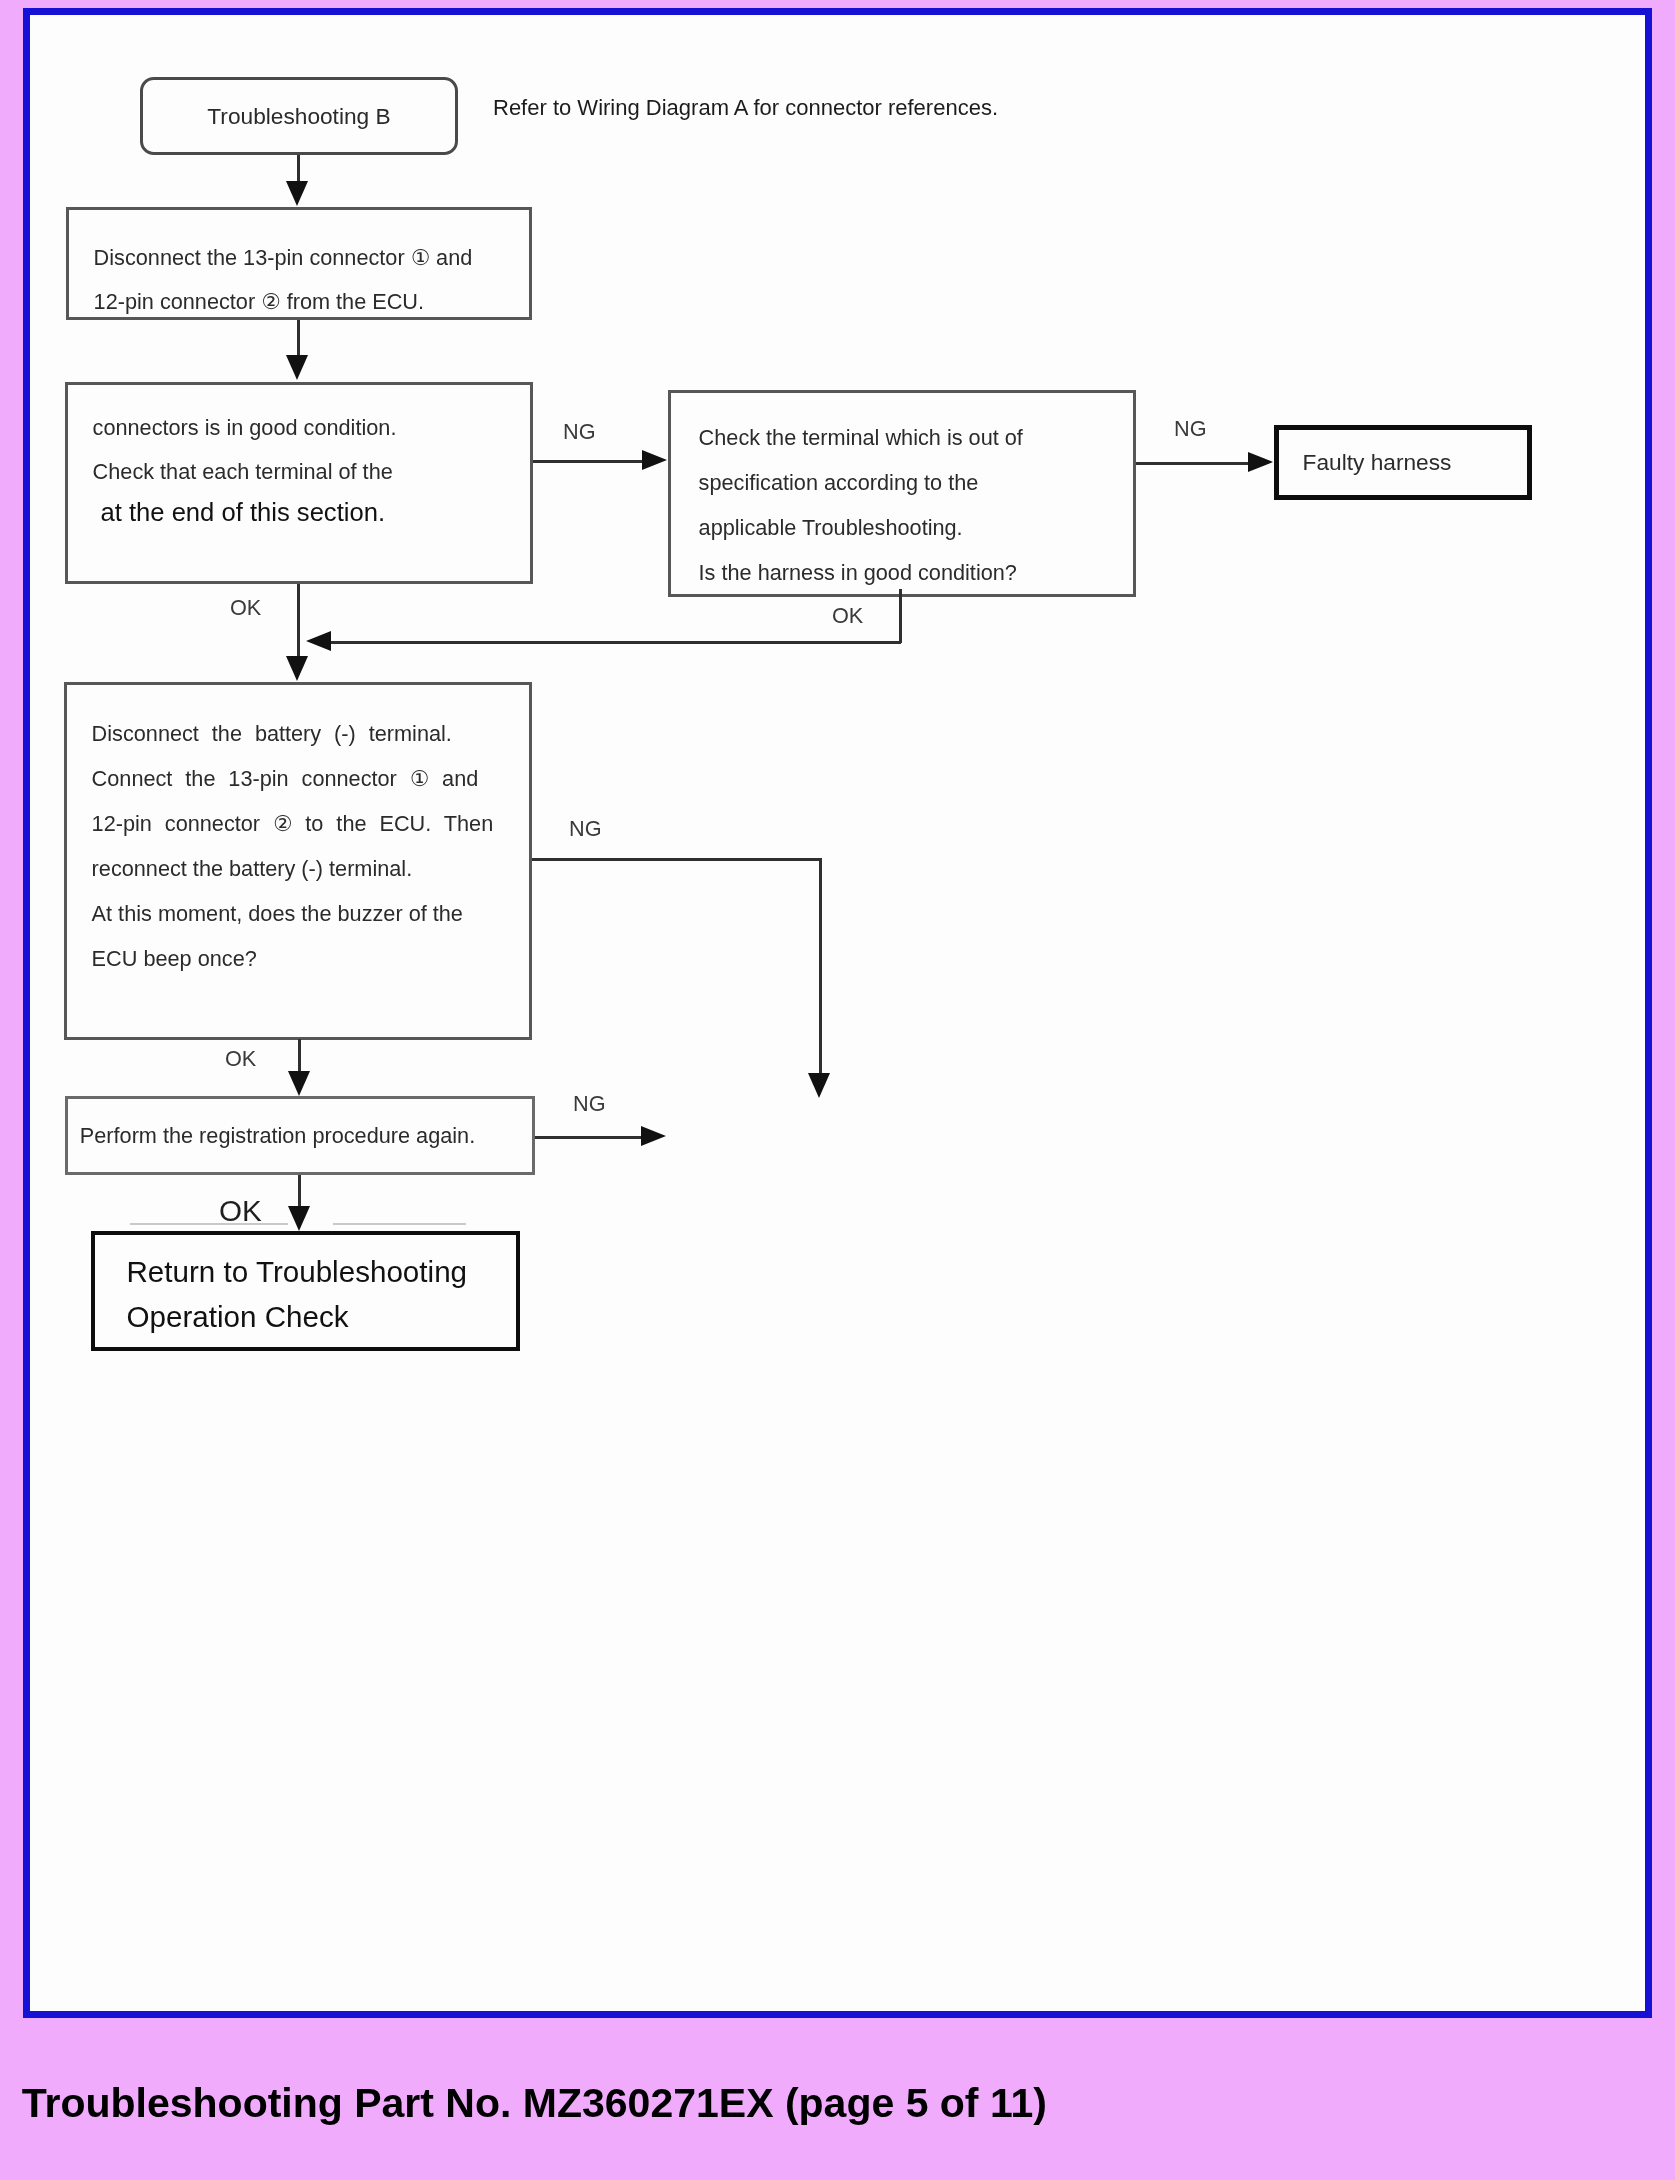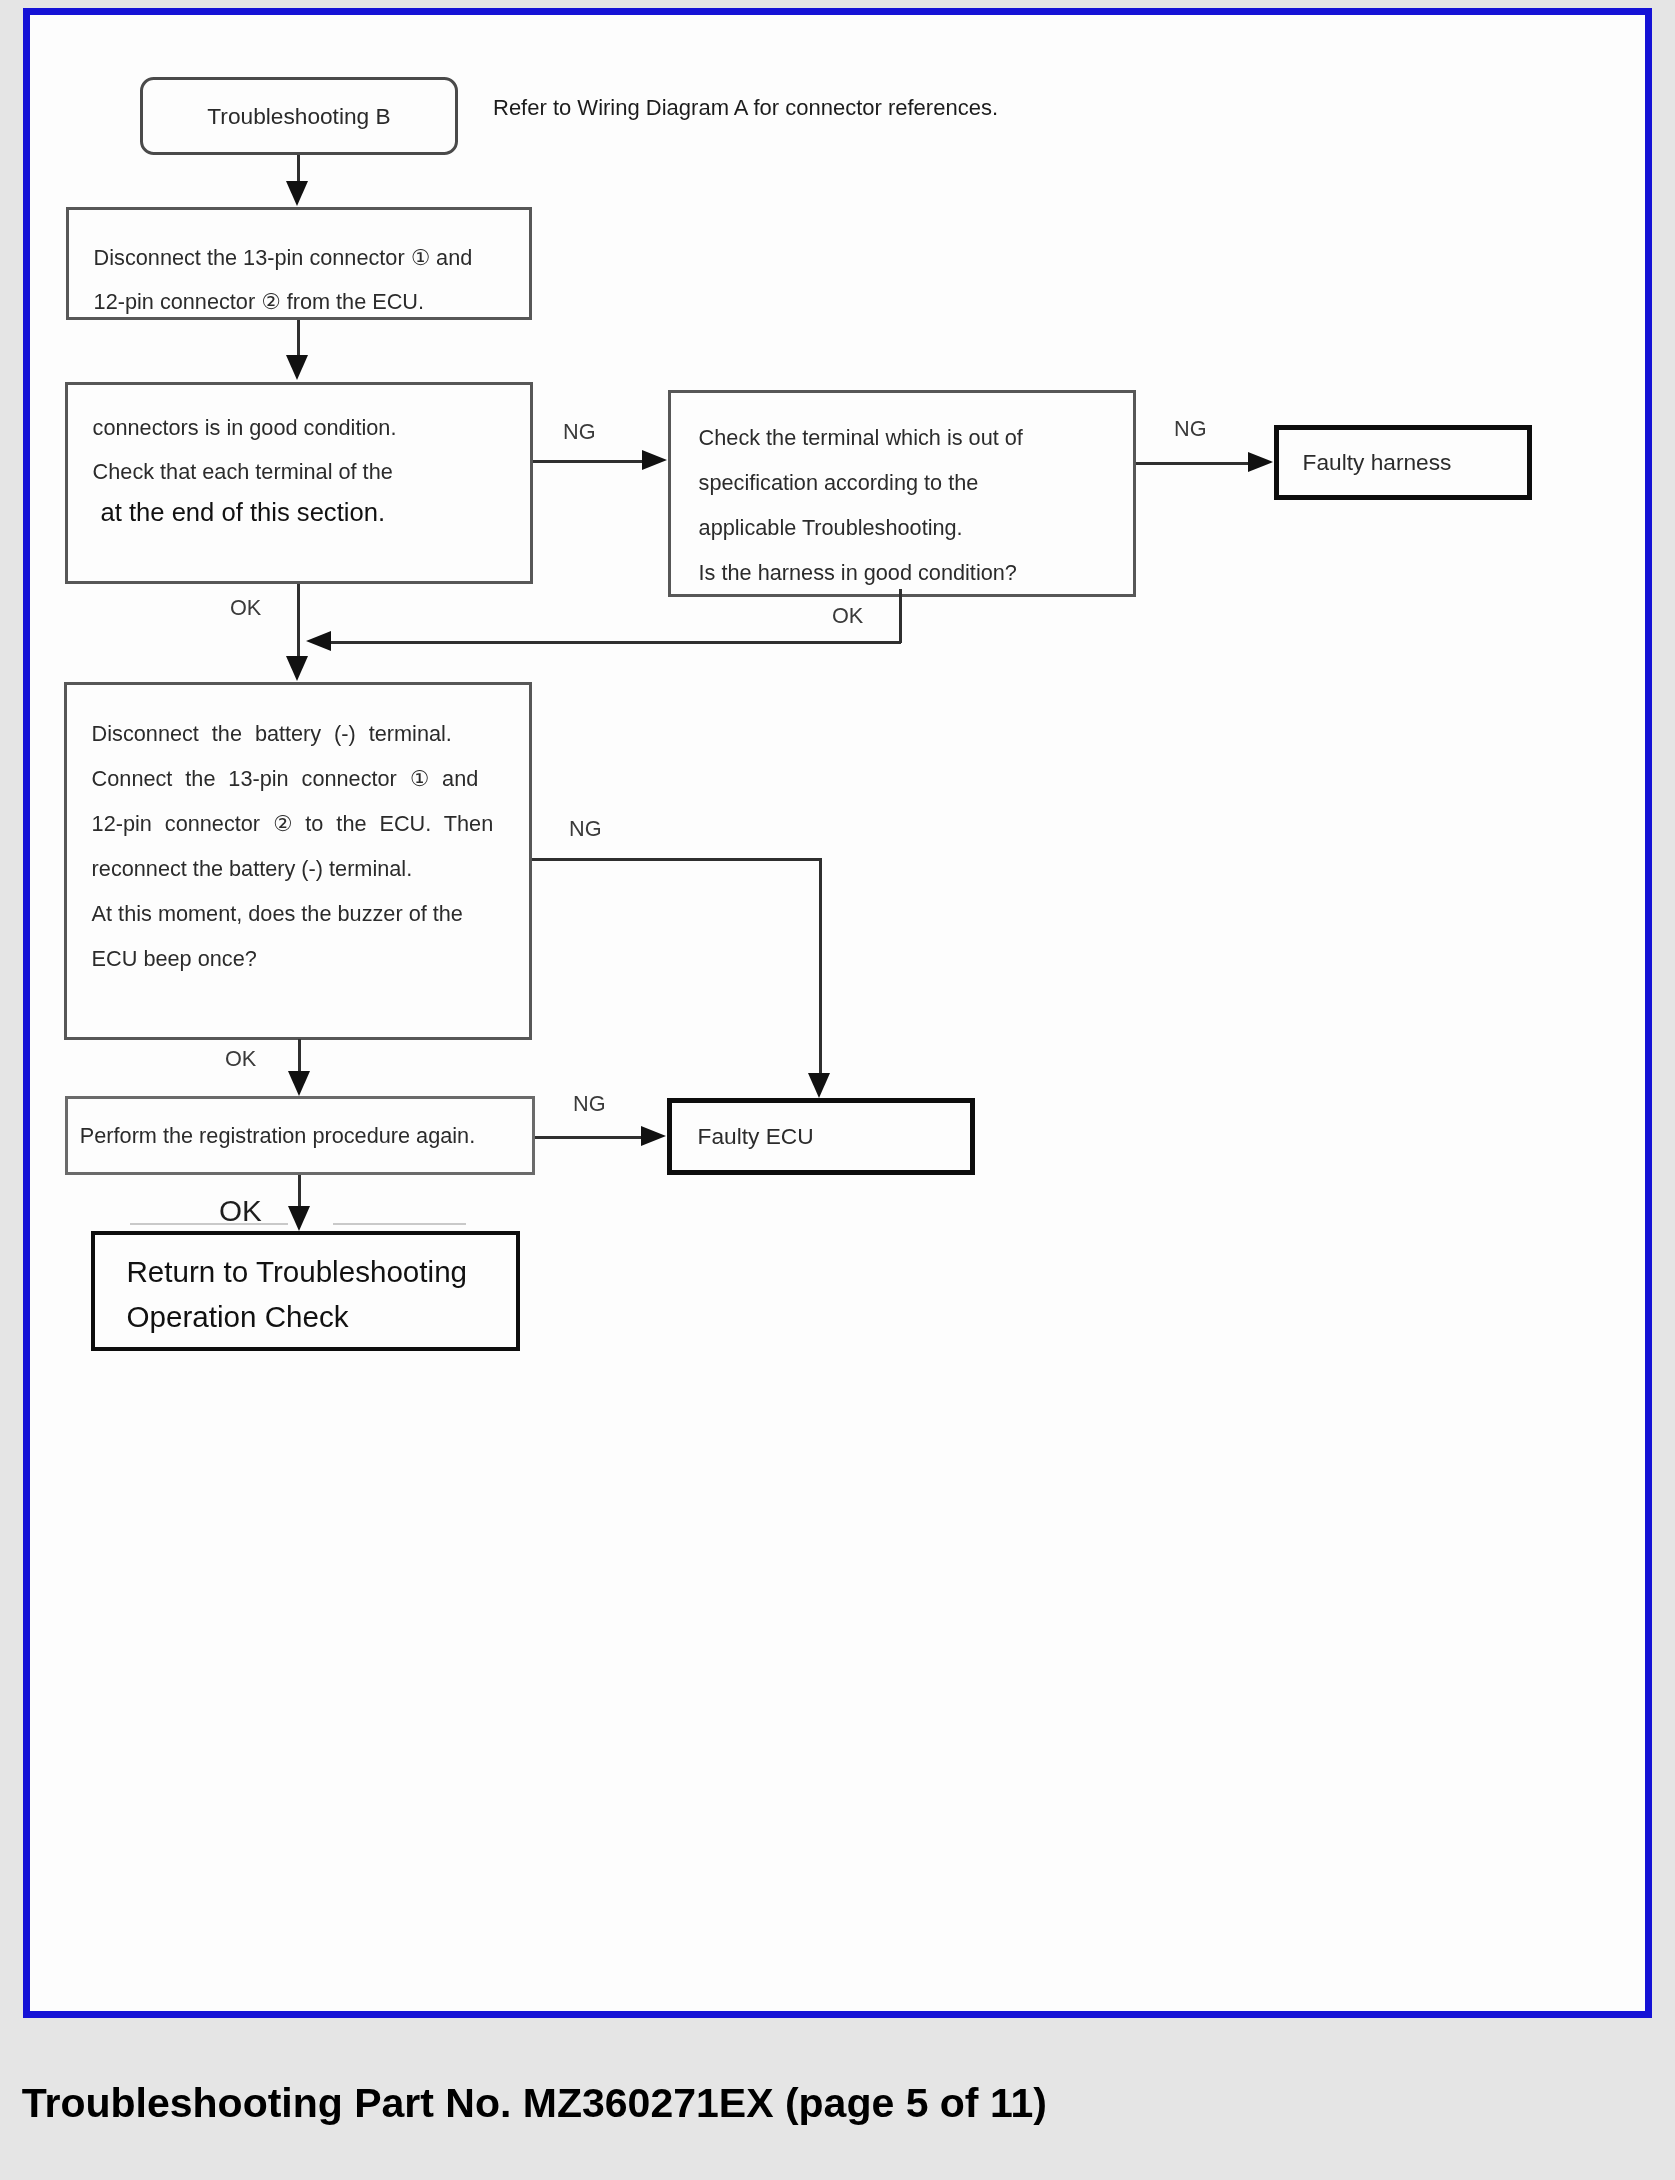--- a/index.html
+++ b/index.html
@@ -1,19 +1,19 @@
 <!DOCTYPE html>
 <html><head>
 <meta charset="utf-8">
 <style>
   html,body{margin:0;padding:0;background:#ffffff;}
   .page{
     position:relative;
     width:1676px;height:2181px;
-    background:#e5e5e5;
+    background:#f0abfc;
     font-family:"Liberation Sans","DejaVu Sans",sans-serif;
     color:#222;
     overflow:hidden;
   }
   .frame{
     position:absolute;left:22.7px;top:7.9px;
     width:1615px;height:1996px;
     border:7.9px solid #1512d6;
     background:#fdfdfd;
   }
@@ -145,23 +145,20 @@
   <div class="arr-down" style="left:288px;top:1071px;"></div>
 
   <div class="node boxE" style="left:65px;top:1096px;width:470px;height:79px;">
     <span>Perform the registration procedure again.</span>
   </div>
 
   <div class="lbl" style="left:573px;top:1091px;">NG</div>
   <div class="hline" style="left:535px;top:1136px;width:108px;"></div>
   <div class="arr-right" style="left:641px;top:1126px;"></div>
 
-  <div class="node thick" style="left:667px;top:1098px;width:308px;height:77px;">
-    <div class="result-text fe-pad">Faulty ECU</div>
-  </div>
 
   <div class="lbl lbl-big" style="left:219px;top:1194px;">OK</div>
   <div class="vline" style="left:298px;top:1175px;height:32.5px;"></div>
   <div class="arr-down" style="left:288px;top:1206px;"></div>
   <div class="faint" style="left:130px;top:1223px;width:158px;"></div>
   <div class="faint" style="left:333px;top:1223px;width:133px;"></div>
 
   <div class="node thick boxF" style="left:91px;top:1231px;width:429px;height:120px;border-width:4.9px;">
     <div class="ln">Return to Troubleshooting</div>
     <div class="ln">Operation Check</div>

